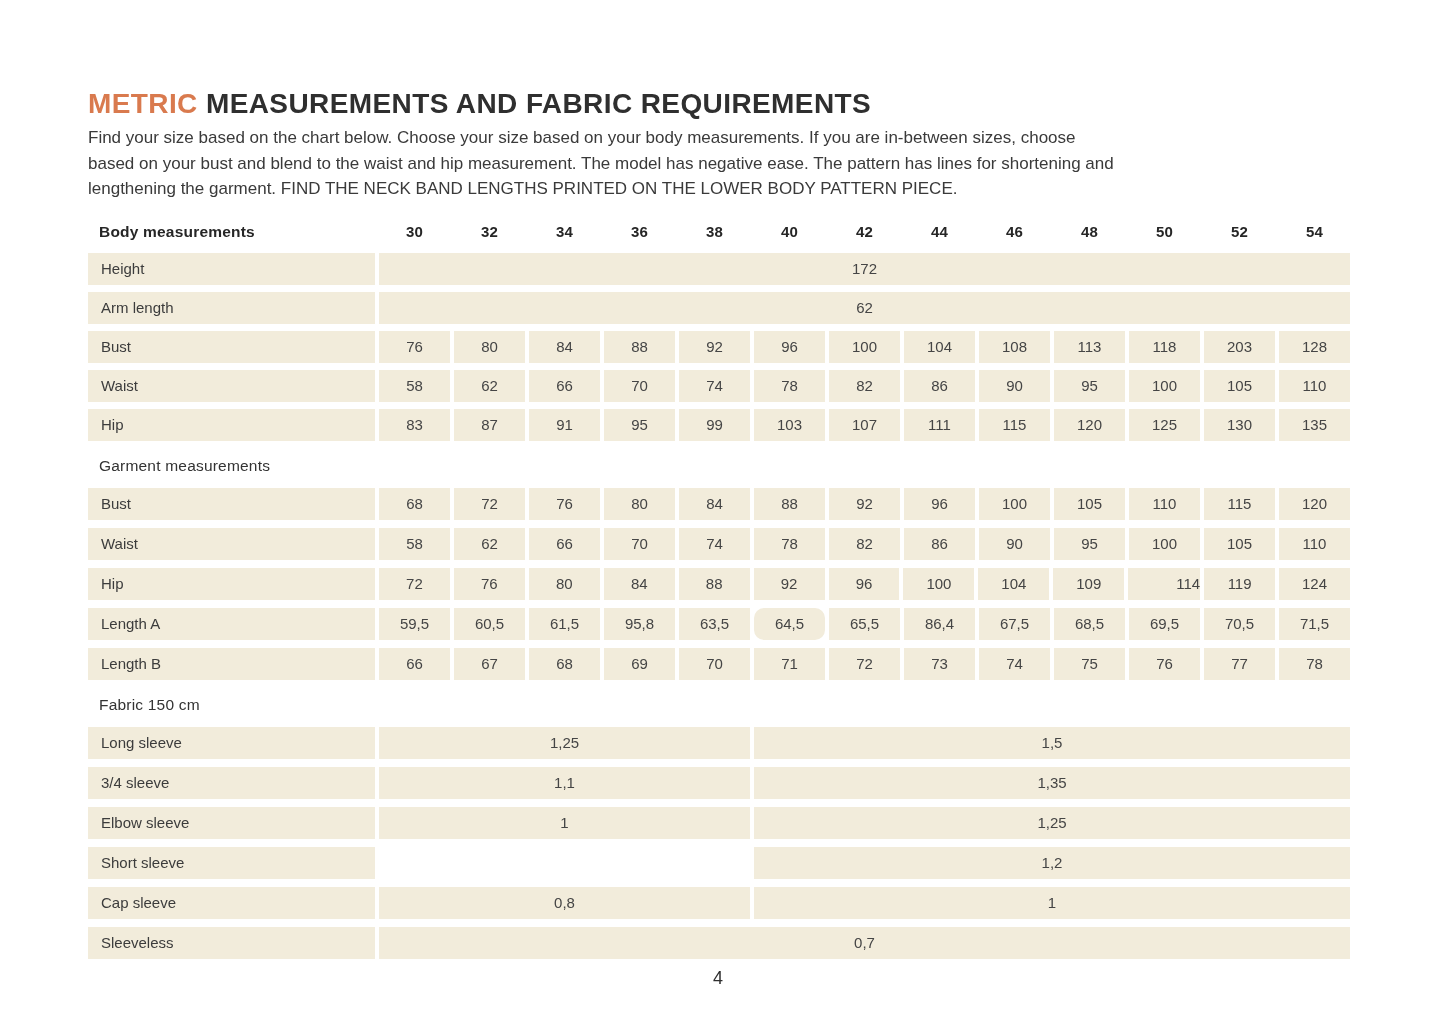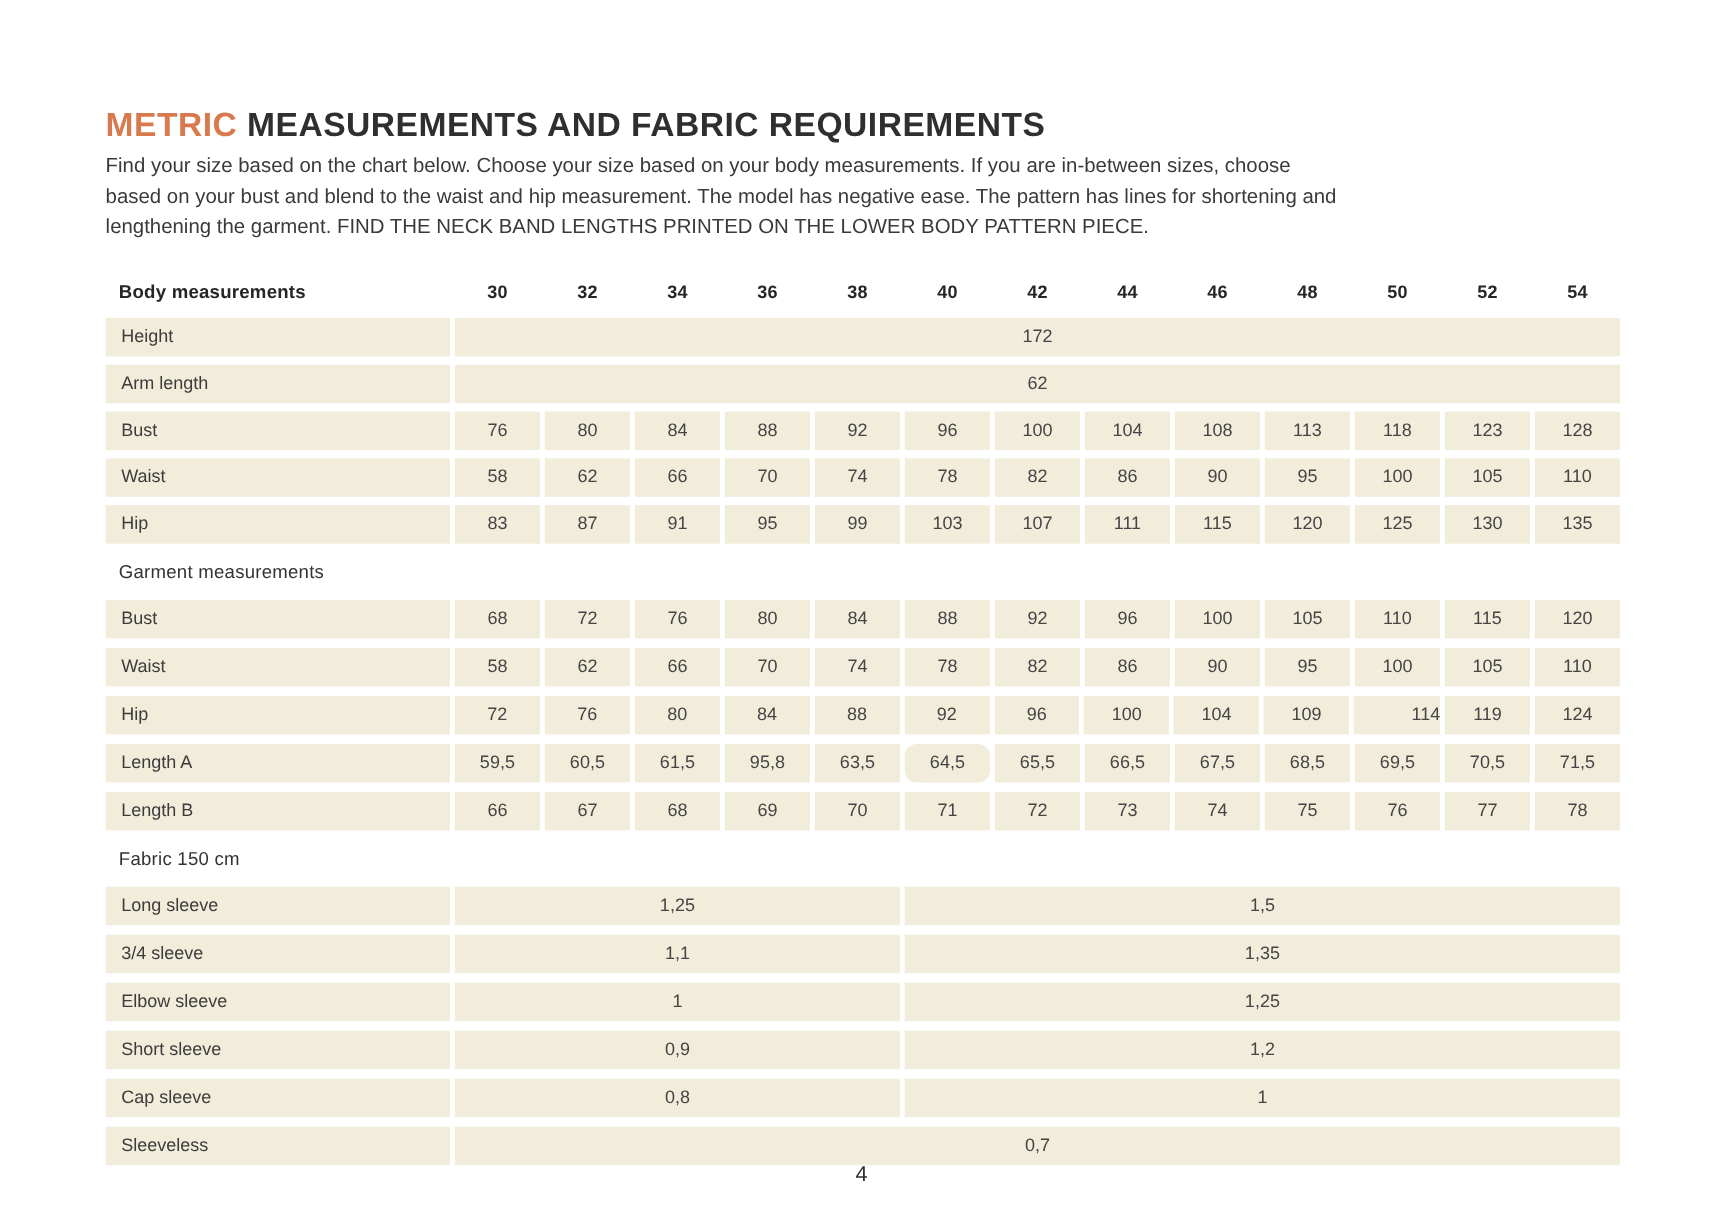--- a/index.html
+++ b/index.html
@@ -10,21 +10,21 @@
   }
   .page { position:absolute; inset:0; background:#ffffff; }
   .content { position:absolute; left:88px; top:0; width:1262px; }
 
   .title { margin-top:90px; font-size:28px; font-weight:700; letter-spacing:.4px; color:#2f2f2f; line-height:28px; white-space:nowrap; }
   .title .hl { color:#d97a4e; }
 
   .intro { margin-top:7px; font-size:17px; line-height:25.5px; color:#3a3a3a; }
   .intro div { white-space:nowrap; }
 
-  .size-table { margin-top:31px; }
+  .size-table { margin-top:19px; }
   .row {
     display:grid;
     grid-template-columns:287px repeat(13,1fr);
     column-gap:4px;
     height:32px;
     margin-bottom:7px;
   }
   .header-row { height:22px; margin-bottom:10px; }
   .cell {
     background:#f2ecdb;
@@ -91,21 +91,21 @@
             <div class="cell" style="grid-column: 3 / span 1;">80</div>
             <div class="cell" style="grid-column: 4 / span 1;">84</div>
             <div class="cell" style="grid-column: 5 / span 1;">88</div>
             <div class="cell" style="grid-column: 6 / span 1;">92</div>
             <div class="cell" style="grid-column: 7 / span 1;">96</div>
             <div class="cell" style="grid-column: 8 / span 1;">100</div>
             <div class="cell" style="grid-column: 9 / span 1;">104</div>
             <div class="cell" style="grid-column: 10 / span 1;">108</div>
             <div class="cell" style="grid-column: 11 / span 1;">113</div>
             <div class="cell" style="grid-column: 12 / span 1;">118</div>
-            <div class="cell" style="grid-column: 13 / span 1;">123</div>
+            <div class="cell" style="grid-column: 13 / span 1;">203</div>
             <div class="cell" style="grid-column: 14 / span 1;">128</div>
           </div>
           <div class="row">
             <div class="cell cell-label">Waist</div>
             <div class="cell" style="grid-column: 2 / span 1;">58</div>
             <div class="cell" style="grid-column: 3 / span 1;">62</div>
             <div class="cell" style="grid-column: 4 / span 1;">66</div>
             <div class="cell" style="grid-column: 5 / span 1;">70</div>
             <div class="cell" style="grid-column: 6 / span 1;">74</div>
             <div class="cell" style="grid-column: 7 / span 1;">78</div>
@@ -186,21 +186,21 @@
           </div>
           <div class="row fr">
             <div class="cell cell-label">Length A</div>
             <div class="cell" style="grid-column: 2 / span 1;">59,5</div>
             <div class="cell" style="grid-column: 3 / span 1;">60,5</div>
             <div class="cell" style="grid-column: 4 / span 1;">61,5</div>
             <div class="cell" style="grid-column: 5 / span 1;">95,8</div>
             <div class="cell" style="grid-column: 6 / span 1;">63,5</div>
             <div class="cell" style="grid-column: 7 / span 1; border-radius: 10px;">64,5</div>
             <div class="cell" style="grid-column: 8 / span 1;">65,5</div>
-            <div class="cell" style="grid-column: 9 / span 1;">66,5</div>
+            <div class="cell" style="grid-column: 9 / span 1;">86,4</div>
             <div class="cell" style="grid-column: 10 / span 1;">67,5</div>
             <div class="cell" style="grid-column: 11 / span 1;">68,5</div>
             <div class="cell" style="grid-column: 12 / span 1;">69,5</div>
             <div class="cell" style="grid-column: 13 / span 1;">70,5</div>
             <div class="cell" style="grid-column: 14 / span 1; text-align: right;">71,5</div>
           </div>
           <div class="row fr">
             <div class="cell cell-label">Length B</div>
             <div class="cell" style="grid-column: 2 / span 1;">66</div>
             <div class="cell" style="grid-column: 3 / span 1;">67</div>
@@ -229,21 +229,20 @@
             <div class="cell" style="grid-column: 2 / span 5;">1,1</div>
             <div class="cell" style="grid-column: 7 / span 8;">1,35</div>
           </div>
           <div class="row fr">
             <div class="cell cell-label">Elbow sleeve</div>
             <div class="cell" style="grid-column: 2 / span 5;">1</div>
             <div class="cell" style="grid-column: 7 / span 8;">1,25</div>
           </div>
           <div class="row fr">
             <div class="cell cell-label">Short sleeve</div>
-            <div class="cell" style="grid-column: 2 / span 5;">0,9</div>
             <div class="cell" style="grid-column: 7 / span 8;">1,2</div>
           </div>
           <div class="row fr">
             <div class="cell cell-label">Cap sleeve</div>
             <div class="cell" style="grid-column: 2 / span 5;">0,8</div>
             <div class="cell" style="grid-column: 7 / span 8;">1</div>
           </div>
           <div class="row fr">
             <div class="cell cell-label">Sleeveless</div>
             <div class="cell" style="grid-column: 2 / span 13;">0,7</div>

